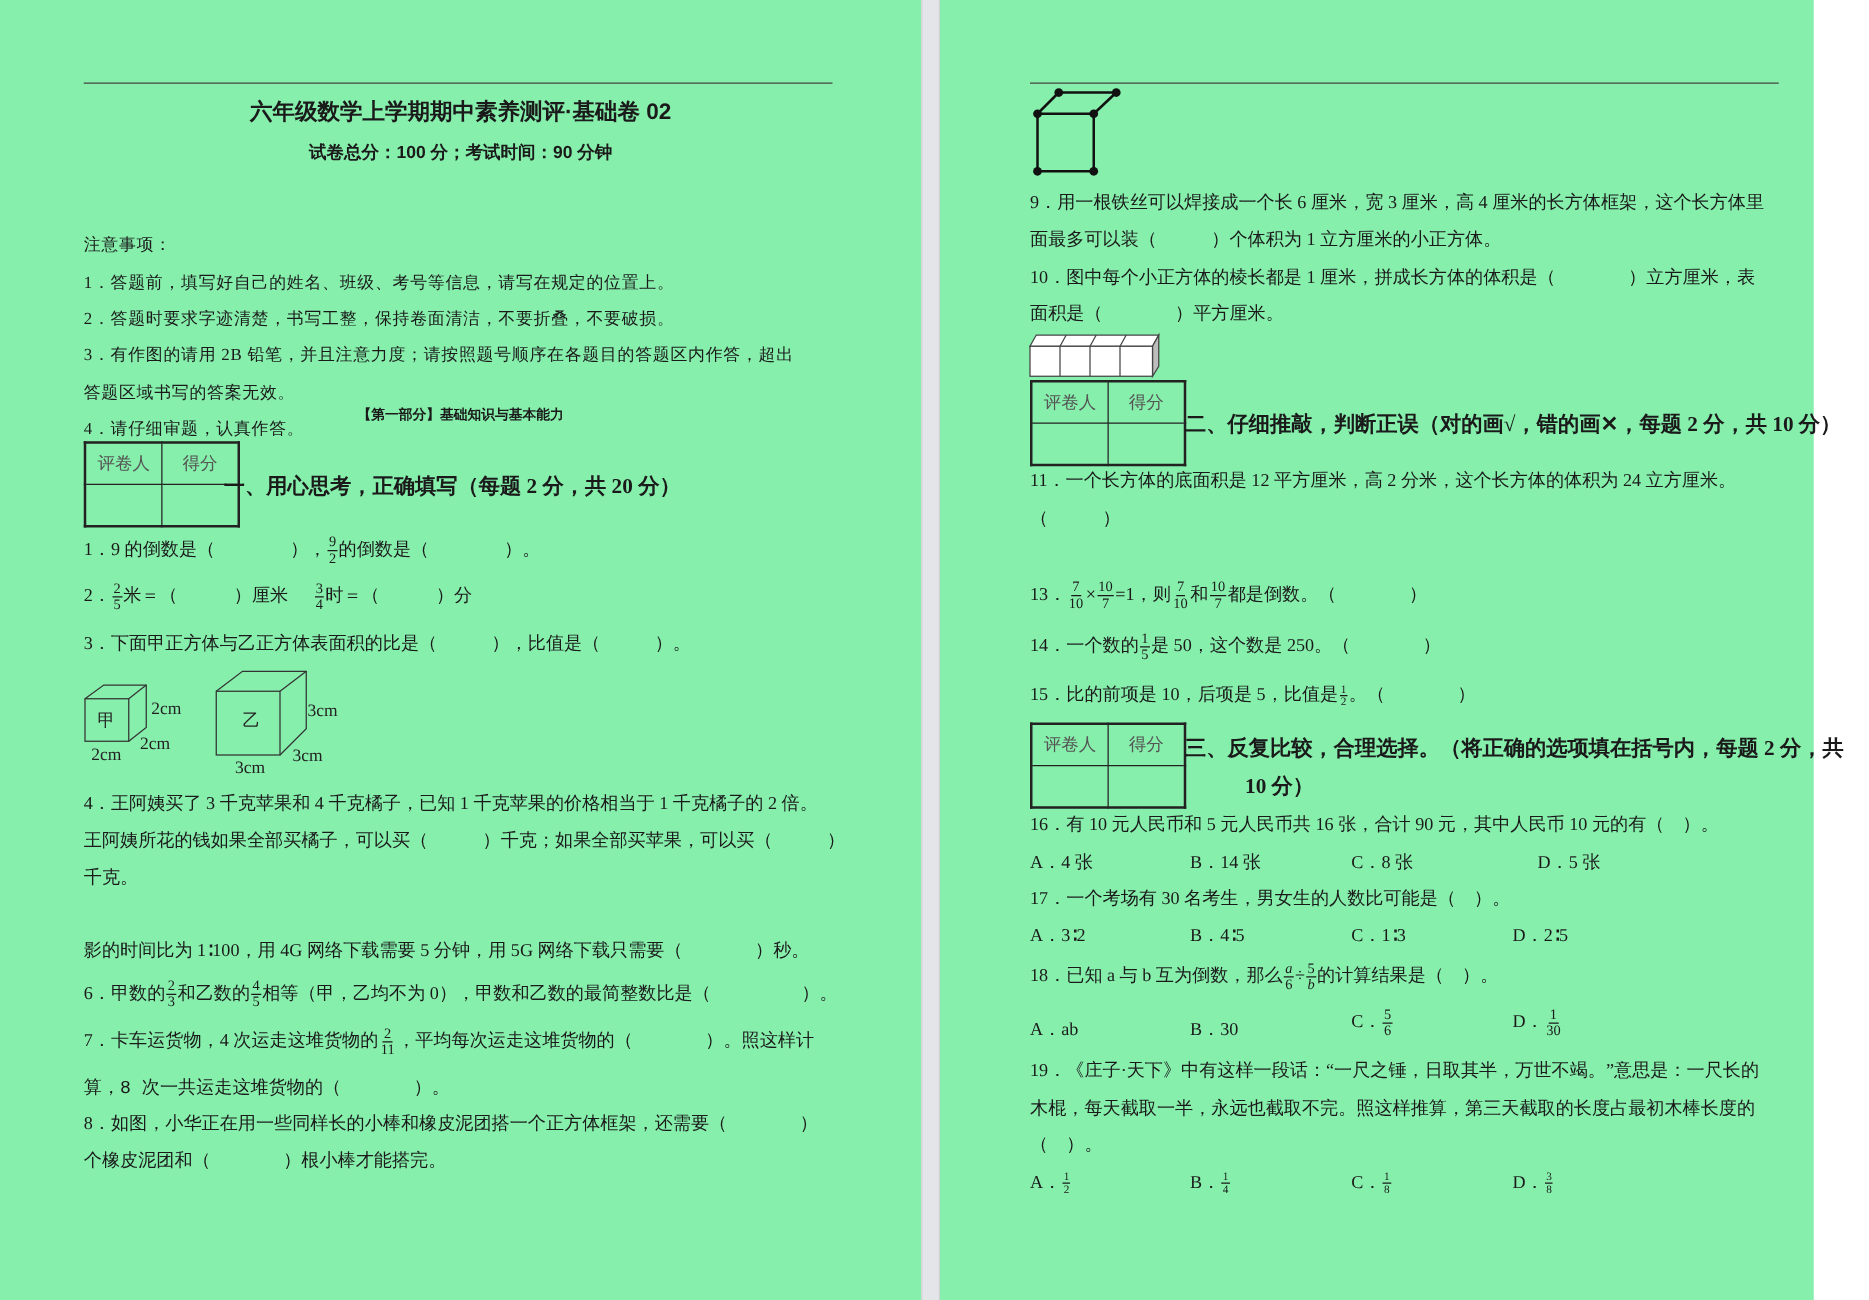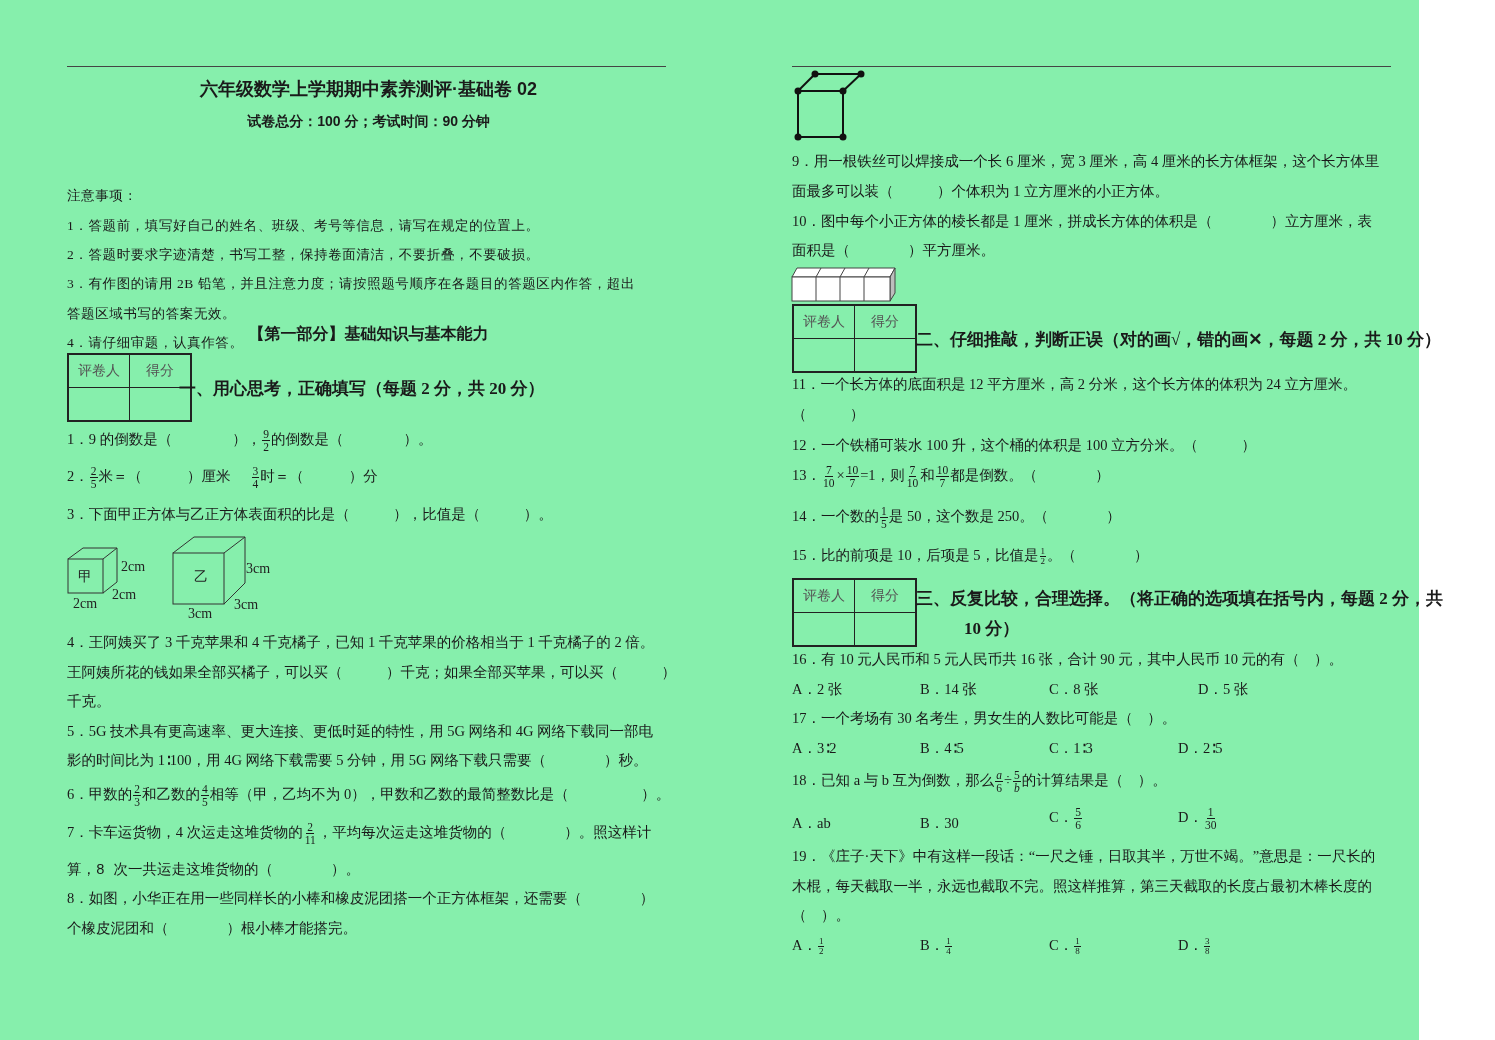--- a/index.html
+++ b/index.html
@@ -1,29 +1,29 @@
 <!DOCTYPE html>
 <html><head>
 <meta charset="utf-8">
 <style>
   html, body { margin:0; padding:0; }
   body { width:1495px; height:1040px; position:relative; overflow:hidden; background:#ffffff;
          font-family:"Liberation Serif","DejaVu Serif",serif; color:#1a1a1a; }
   .page { position:absolute; top:0; height:1040px; background:#86efac; }
   #page-left { left:0; width:737px; }
-  #page-right { left:720px; width:699px; }
+  #page-right { left:752px; width:699px; }
   .gutter { position:absolute; left:737px; top:0; width:15px; height:1040px; background:#e3e5e9;
             border-left:1px solid #cfd2d6; border-right:1px solid #cfd2d6; box-sizing:border-box; }
   .rule { position:absolute; height:1px; background:#444; }
   .abs { position:absolute; white-space:nowrap; }
   .title { font-family:"Liberation Sans","DejaVu Sans",sans-serif; font-weight:bold; font-size:18px; }
   .subtitle { font-family:"Liberation Sans","DejaVu Sans",sans-serif; font-weight:bold; font-size:14px; }
   .note { font-size:13.5px; letter-spacing:0.6px;margin-top:44px; }
   .q { font-size:14.5px; }
-  .part { font-family:"Liberation Sans","DejaVu Sans",sans-serif; font-weight:bold; font-size:16px; }
+  .part { font-family:"Liberation Sans","DejaVu Sans",sans-serif; font-weight:bold; font-size:11px; }
   .sec { font-family:Liberation Serif, serif; font-weight:bold; font-size:17px; }
   .frac { display:inline-flex; flex-direction:column; align-items:center; vertical-align:middle;
           font-size:11.5px; line-height:12px; margin:0 1px; }
   .frac .num { border-bottom:1px solid #1a1a1a; padding:0 1px; }
   .frac .den { padding:0 1px; }
   .frac.small { font-size:9px; line-height:9px; }
   .blank { display:inline-block; }
   table.score { position:absolute; border-collapse:collapse; border:2px solid #222; }
   table.score td { border:1px solid #222; width:60px; height:32px; text-align:center;
                    font-size:14px; color:#555; padding:0; }
@@ -99,21 +99,20 @@
       <text x="186" y="43">3cm</text>
       <text x="174" y="79">3cm</text>
       <text x="128" y="88">3cm</text>
     </g>
   </svg>
 
   <div class="abs q" style="left:67px;top:633px;">4．王阿姨买了 3 千克苹果和 4 千克橘子，已知 1 千克苹果的价格相当于 1 千克橘子的 2 倍。</div>
   <div class="abs q" style="left:67px;top:663px;">王阿姨所花的钱如果全部买橘子，可以买（　　　）千克；如果全部买苹果，可以买（　　　）</div>
   <div class="abs q" style="left:67px;top:692px;">千克。</div>
 
-  <div class="abs q" style="left:67px;top:722px;">5．5G 技术具有更高速率、更大连接、更低时延的特性，用 5G 网络和 4G 网络下载同一部电</div>
   <div class="abs q" style="left:67px;top:751px;">影的时间比为 1∶100，用 4G 网络下载需要 5 分钟，用 5G 网络下载只需要（　　　　）秒。</div>
 
   <div class="abs q" style="left:67px;top:783px;">
     <span>6．甲数的</span><span class="frac">
         <span class="num">2</span>
         <span class="den">3</span>
       </span><span>和乙数的</span><span class="frac">
         <span class="num">4</span>
         <span class="den">5</span>
       </span><span>相等（甲，乙均不为 0），甲数和乙数的最简整数比是（　　　　　）。</span>
@@ -183,21 +182,20 @@
           <td></td>
           <td></td>
         </tr>
   </tbody>
     </table>
   <div class="abs sec" style="left:196px;top:328px;">二、仔细推敲，判断正误（对的画√，错的画✕，每题 2 分，共 10 分）</div>
 
   <div class="abs q" style="left:72px;top:375px;">11．一个长方体的底面积是 12 平方厘米，高 2 分米，这个长方体的体积为 24 立方厘米。</div>
   <div class="abs q" style="left:72px;top:405px;">（　　　）</div>
 
-  <div class="abs q" style="left:72px;top:436px;">12．一个铁桶可装水 100 升，这个桶的体积是 100 立方分米。（　　　）</div>
 
   <div class="abs q" style="left:72px;top:464px;">
     <span>13．</span><span class="frac">
         <span class="num">7</span>
         <span class="den">10</span>
       </span><span>×</span><span class="frac">
         <span class="num">10</span>
         <span class="den">7</span>
       </span><span>=1，则</span><span class="frac">
         <span class="num">7</span>
@@ -231,21 +229,21 @@
     <tr>
           <td></td>
           <td></td>
         </tr>
   </tbody>
     </table>
   <div class="abs sec" style="left:196px;top:587px;">三、反复比较，合理选择。（将正确的选项填在括号内，每题 2 分，共</div>
   <div class="abs sec" style="left:196px;top:617px;padding-left:48px;">10 分）</div>
 
   <div class="abs q" style="left:72px;top:650px;">16．有 10 元人民币和 5 元人民币共 16 张，合计 90 元，其中人民币 10 元的有（　）。</div>
-  <div class="opt" style="left:72px;top:680px;">A．2 张</div>
+  <div class="opt" style="left:72px;top:680px;">A．4 张</div>
   <div class="opt" style="left:200px;top:680px;">B．14 张</div>
   <div class="opt" style="left:329px;top:680px;">C．8 张</div>
   <div class="opt" style="left:458px;top:680px;margin-left:20px;">D．5 张</div>
 
   <div class="abs q" style="left:72px;top:709px;">17．一个考场有 30 名考生，男女生的人数比可能是（　）。</div>
   <div class="opt" style="left:72px;top:739px;">A．3∶2</div>
   <div class="opt" style="left:200px;top:739px;">B．4∶5</div>
   <div class="opt" style="left:329px;top:739px;">C．1∶3</div>
   <div class="opt" style="left:458px;top:739px;">D．2∶5</div>
 

